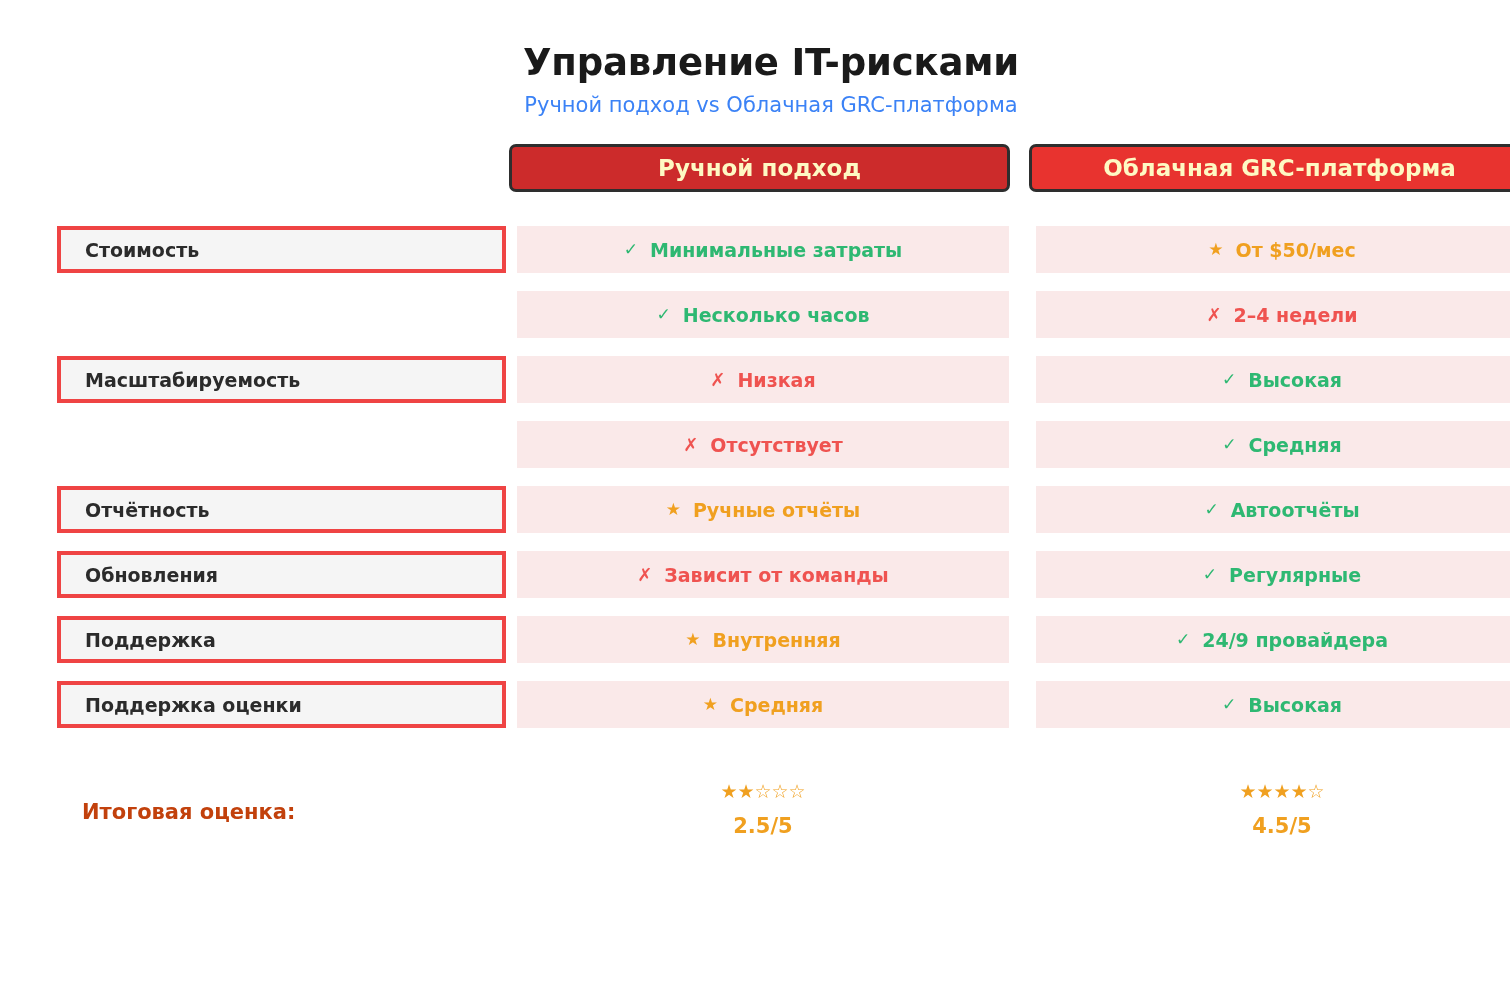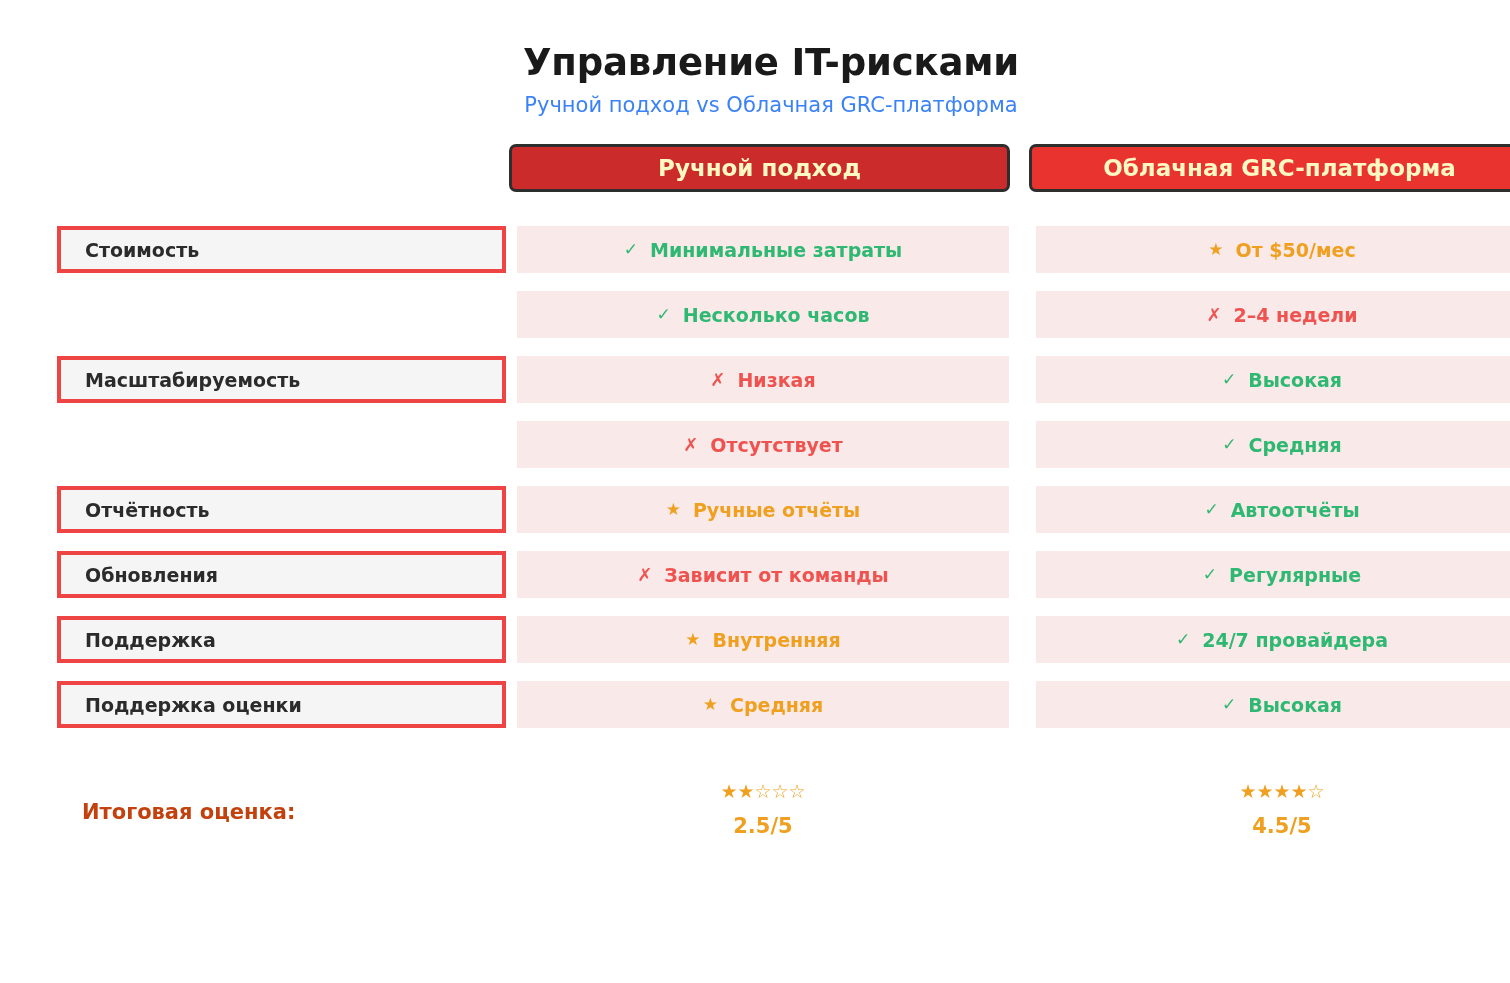--- a/index.html
+++ b/index.html
@@ -249,21 +249,21 @@
     </div>
 
     <div class="row">
       <div class="cell cell-label">Поддержка</div>
       <div class="cell cell-value left" style="color: rgb(240, 160, 32);">
         <span class="mark star">★</span>
         <span>Внутренняя</span>
       </div>
       <div class="cell cell-value right" style="color: rgb(46, 184, 114);">
         <span class="mark check">✓</span>
-        <span>24/7 провайдера</span>
+        <span>24/9 провайдера</span>
       </div>
     </div>
 
     <div class="row">
       <div class="cell cell-label">Поддержка оценки</div>
       <div class="cell cell-value left" style="color: rgb(240, 160, 32);">
         <span class="mark star">★</span>
         <span>Средняя</span>
       </div>
       <div class="cell cell-value right" style="color: rgb(46, 184, 114);">

